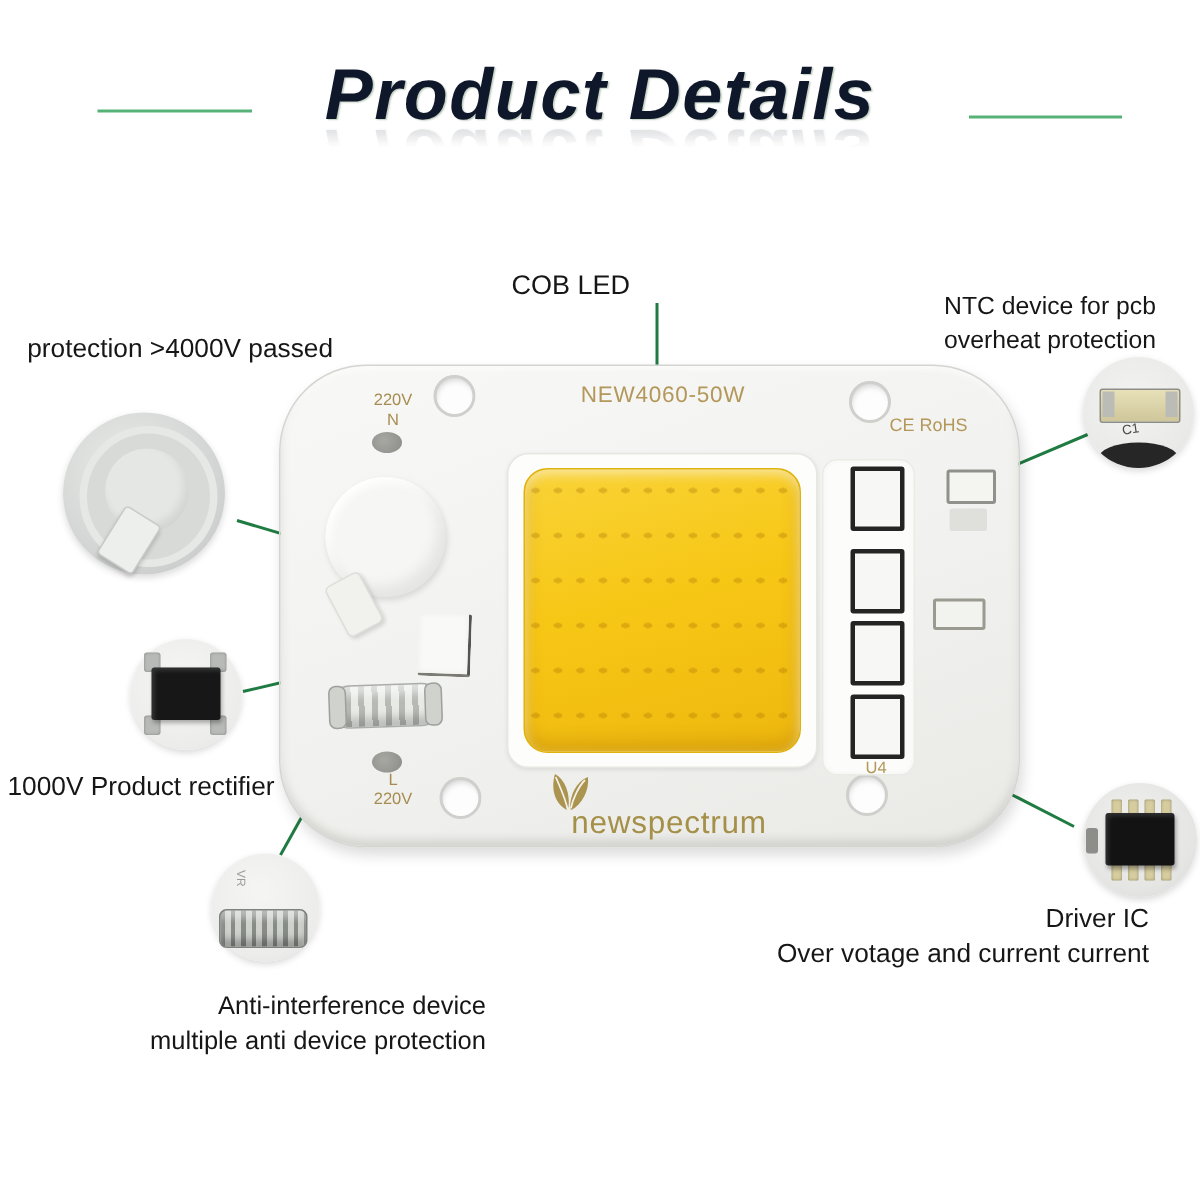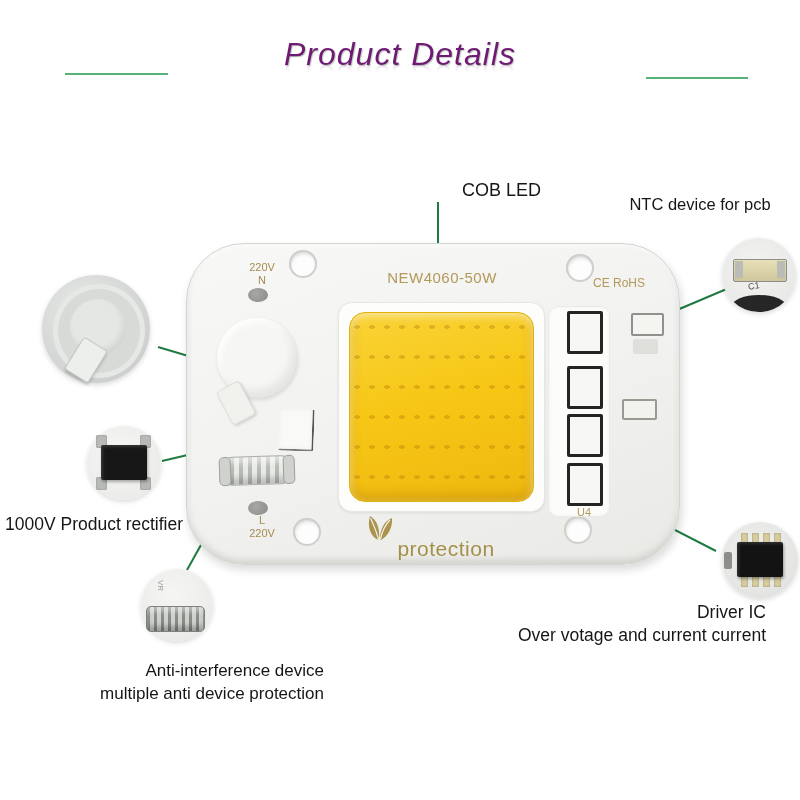--- a/index.html
+++ b/index.html
@@ -2,50 +2,50 @@
 <html><head>
 <meta charset="utf-8">
 <style>
   html,body{margin:0;padding:0;background:#ffffff;}
   .stage{position:relative;width:800px;height:800px;background:#ffffff;overflow:hidden;
          font-family:"Liberation Sans", sans-serif;color:#161616;}
 
   
   .title-wrap{position:absolute;top:36px;left:0;width:800px;text-align:center;
       -webkit-box-reflect:below -16px linear-gradient(transparent 58%, rgba(0,0,0,.25));}
-  .title-wrap h1{margin:0;font-style:italic;font-weight:normal;font-size:32px;letter-spacing:1px;
-      color:#701a75;text-shadow:1px 1px 1px rgba(0,60,0,.25);}
+  .title-wrap h1{margin:0;font-style:italic;font-weight:bold;font-size:48px;letter-spacing:1px;
+      color:#0f172a;text-shadow:1px 1px 1px rgba(0,60,0,.25);}
   .title-line{position:absolute;height:2px;background:#57b277;}
   .title-line.left{left:65px;top:73px;width:103px;}
   .title-line.right{left:646px;top:77px;width:102px;}
 
   
   .lbl{position:absolute;color:#161616;}
-  .lbl-cob{left:341px;top:180px;width:200px;text-align:right;font-size:18px;}
+  .lbl-cob{left:341px;top:180px;width:200px;text-align:left;font-size:18px;}
   .lbl-ntc{left:610px;top:193px;width:180px;text-align:center;font-size:16.5px;line-height:22.5px;}
   .lbl-mov{left:8px;top:221px;width:214px;text-align:right;font-size:17.5px;line-height:22.5px;}
   .lbl-rect{left:5px;top:514px;font-size:17.5px;white-space:nowrap;}
   .lbl-anti{left:62px;top:660px;width:262px;text-align:right;font-size:17px;line-height:22.5px;}
   .lbl-drv{left:500px;top:601px;width:266px;text-align:right;font-size:17.5px;line-height:23px;}
 
   
   .leads{position:absolute;left:0;top:0;width:800px;height:800px;pointer-events:none;}
 
   
   .board{position:absolute;left:186px;top:243px;width:492px;height:320px;border-radius:58px;
       background:linear-gradient(160deg,#f8f8f6 0%,#f1f1ef 55%,#e9e9e6 100%);
       border:1px solid #d4d4d1;
       box-shadow:2px 5px 9px rgba(0,0,0,.14), inset 0 -4px 6px rgba(160,160,155,.35), inset 0 2px 4px rgba(255,255,255,.8);}
   .board *{position:absolute;}
   .hole{width:28px;height:28px;border-radius:50%;background:#fdfdfd;
       box-shadow:inset 0 0 0 2px #cfcfcc, inset 1px 3px 4px rgba(0,0,0,.18);}
   .hole.tl{left:102px;top:6px;}  .hole.tr{left:379px;top:10px;}
   .hole.bl{left:106px;top:274px;} .hole.br{left:377px;top:272px;}
   .gold{color:#B3985A;}
-  .model{left:140px;top:25px;width:230px;text-align:center;font-size:15px;letter-spacing:.5px;}
+  .model{left:140px;top:11px;width:230px;text-align:center;font-size:15px;letter-spacing:.5px;}
   .cert{left:406px;top:32px;font-size:12px;}
   .mark{width:48px;text-align:center;font-size:11px;line-height:12.5px;color:#a68c50;}
   .mark.top{left:51px;top:17px;}
   .mark.bot{left:51px;top:270px;}
   .oval{width:20px;height:14px;border-radius:50%;
       background:radial-gradient(circle at 40% 40%, #a7a7a4, #8b8b88);}
   .oval.top{left:61px;top:44px;}
   .oval.bot{left:61px;top:257px;}
   .mov-comp{left:30px;top:74px;width:80px;height:80px;border-radius:50%;background:#f6f6f4;
       box-shadow:inset -5px -7px 9px rgba(0,0,0,.07), inset 3px 4px 6px rgba(255,255,255,.9), 1px 2px 4px rgba(0,0,0,.12);}
@@ -187,28 +187,30 @@
     <div class="ntc-shadow"></div>
     <div class="res-comp"></div>
     <div class="u4 gold">U4</div>
 
     <svg class="leaf" viewBox="0 0 28 30">
       <path d="M12 28 C4 24 1 14 4 4 C11 8 14 17 13 26 Z" fill="#ab9350"></path>
       <path d="M14 27 C14 18 18 9 26 6 C27 15 22 24 15 28 Z" fill="#ab9350"></path>
       <path d="M12.5 28 C11 20 7 12 4.5 6" stroke="#f4f1e6" stroke-width="1.2" fill="none"></path>
       <path d="M14.5 27 C16 20 20 12 24 8" stroke="#f4f1e6" stroke-width="1.2" fill="none"></path>
     </svg>
-    <div class="brand">protection</div>
+    <div class="brand">newspectrum</div>
   </div>
 
   <div class="lbl lbl-cob">COB LED</div>
   <div class="lbl lbl-ntc">
     <div>NTC device for pcb</div>
+    <div>overheat protection</div>
   </div>
   <div class="lbl lbl-mov">
+    <div>protection &gt;4000V passed</div>
   </div>
   <div class="lbl lbl-rect">1000V Product rectifier</div>
   <div class="lbl lbl-anti">
     <div>Anti-interference device</div>
     <div>multiple anti device protection</div>
   </div>
   <div class="lbl lbl-drv">
     <div>Driver IC</div>
     <div>Over votage and current current</div>
   </div>

